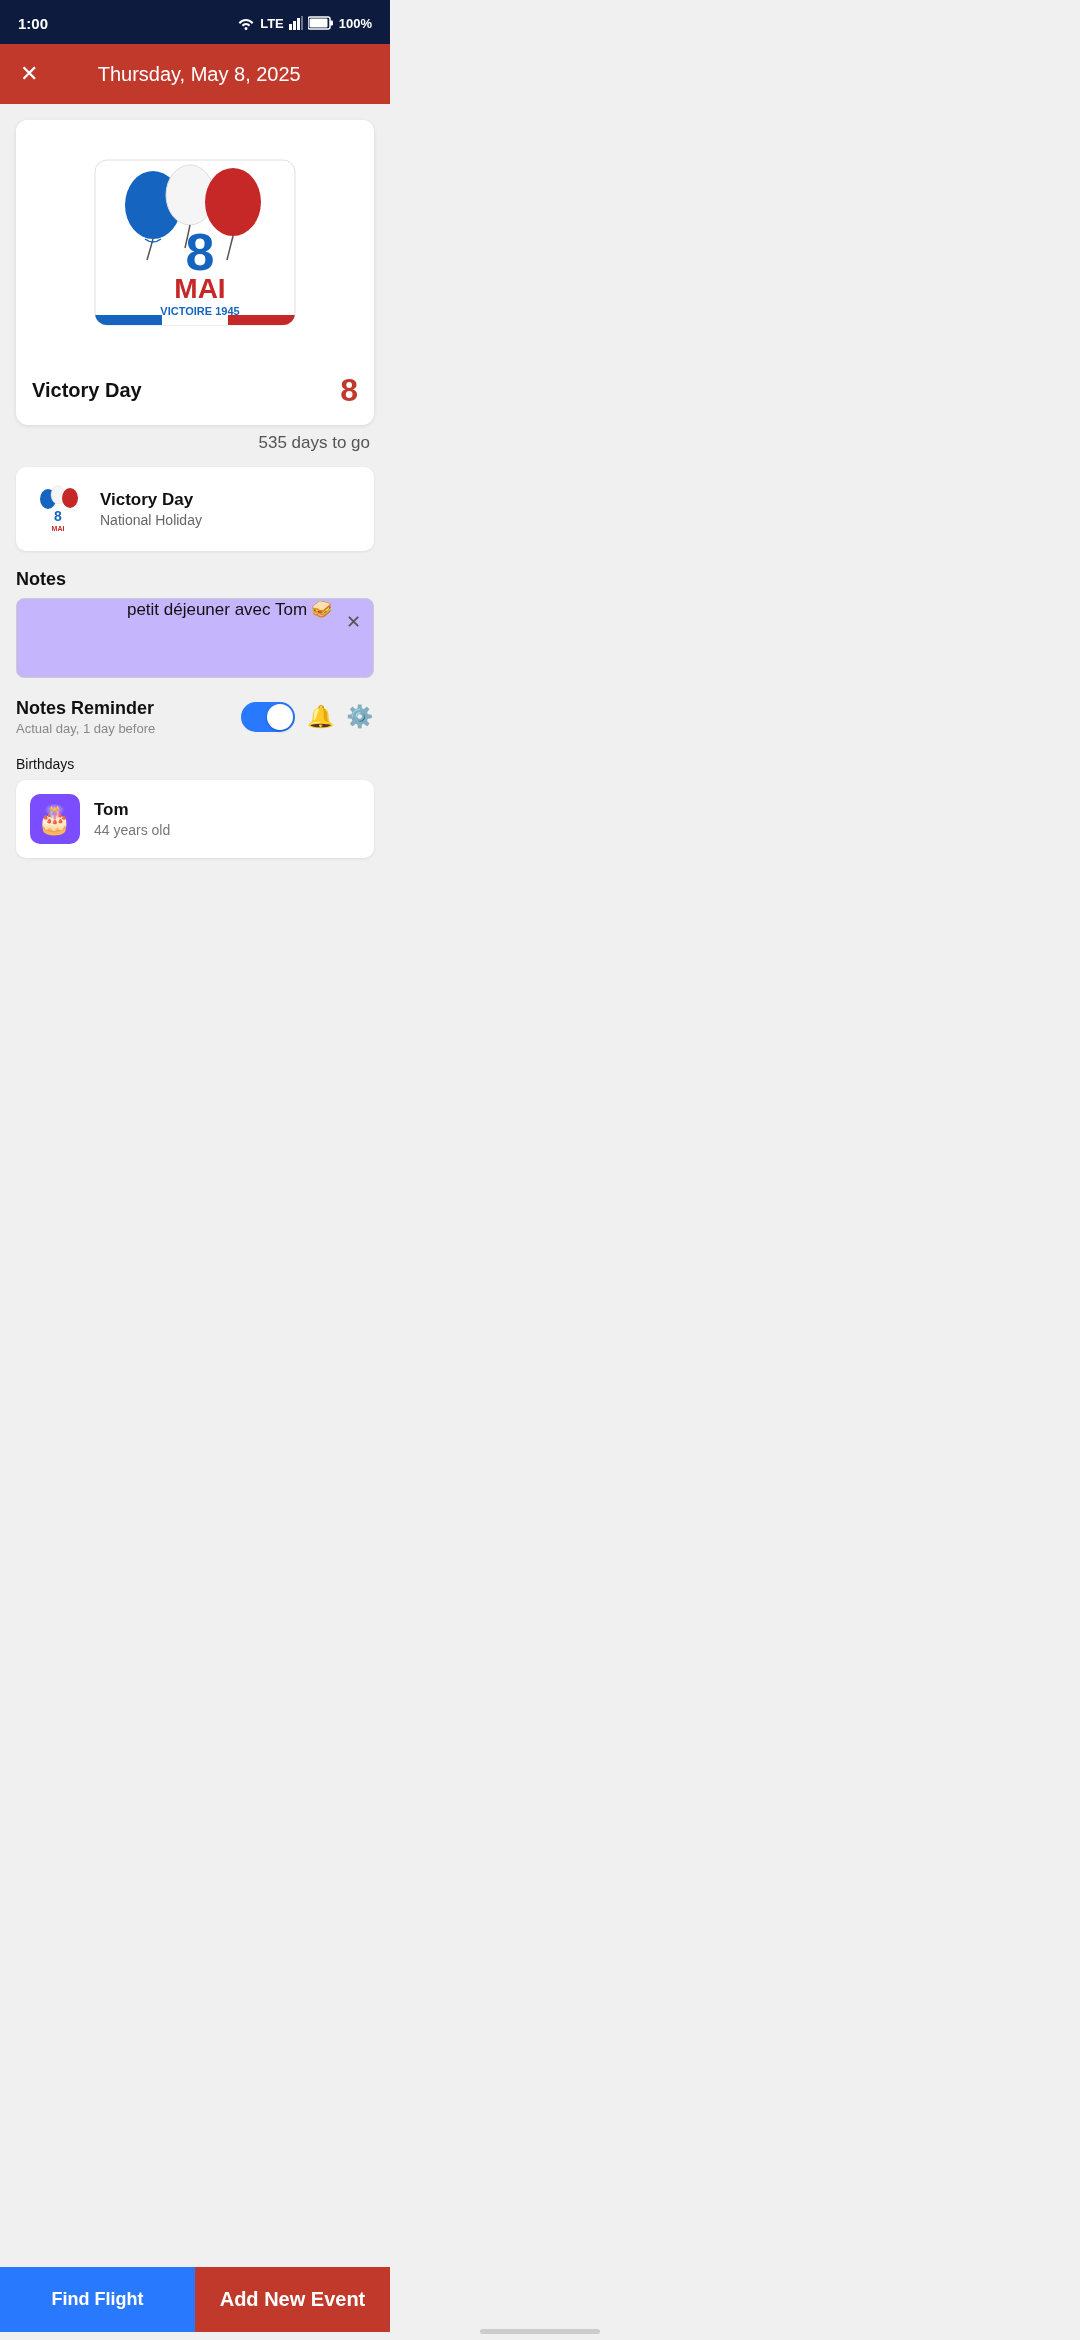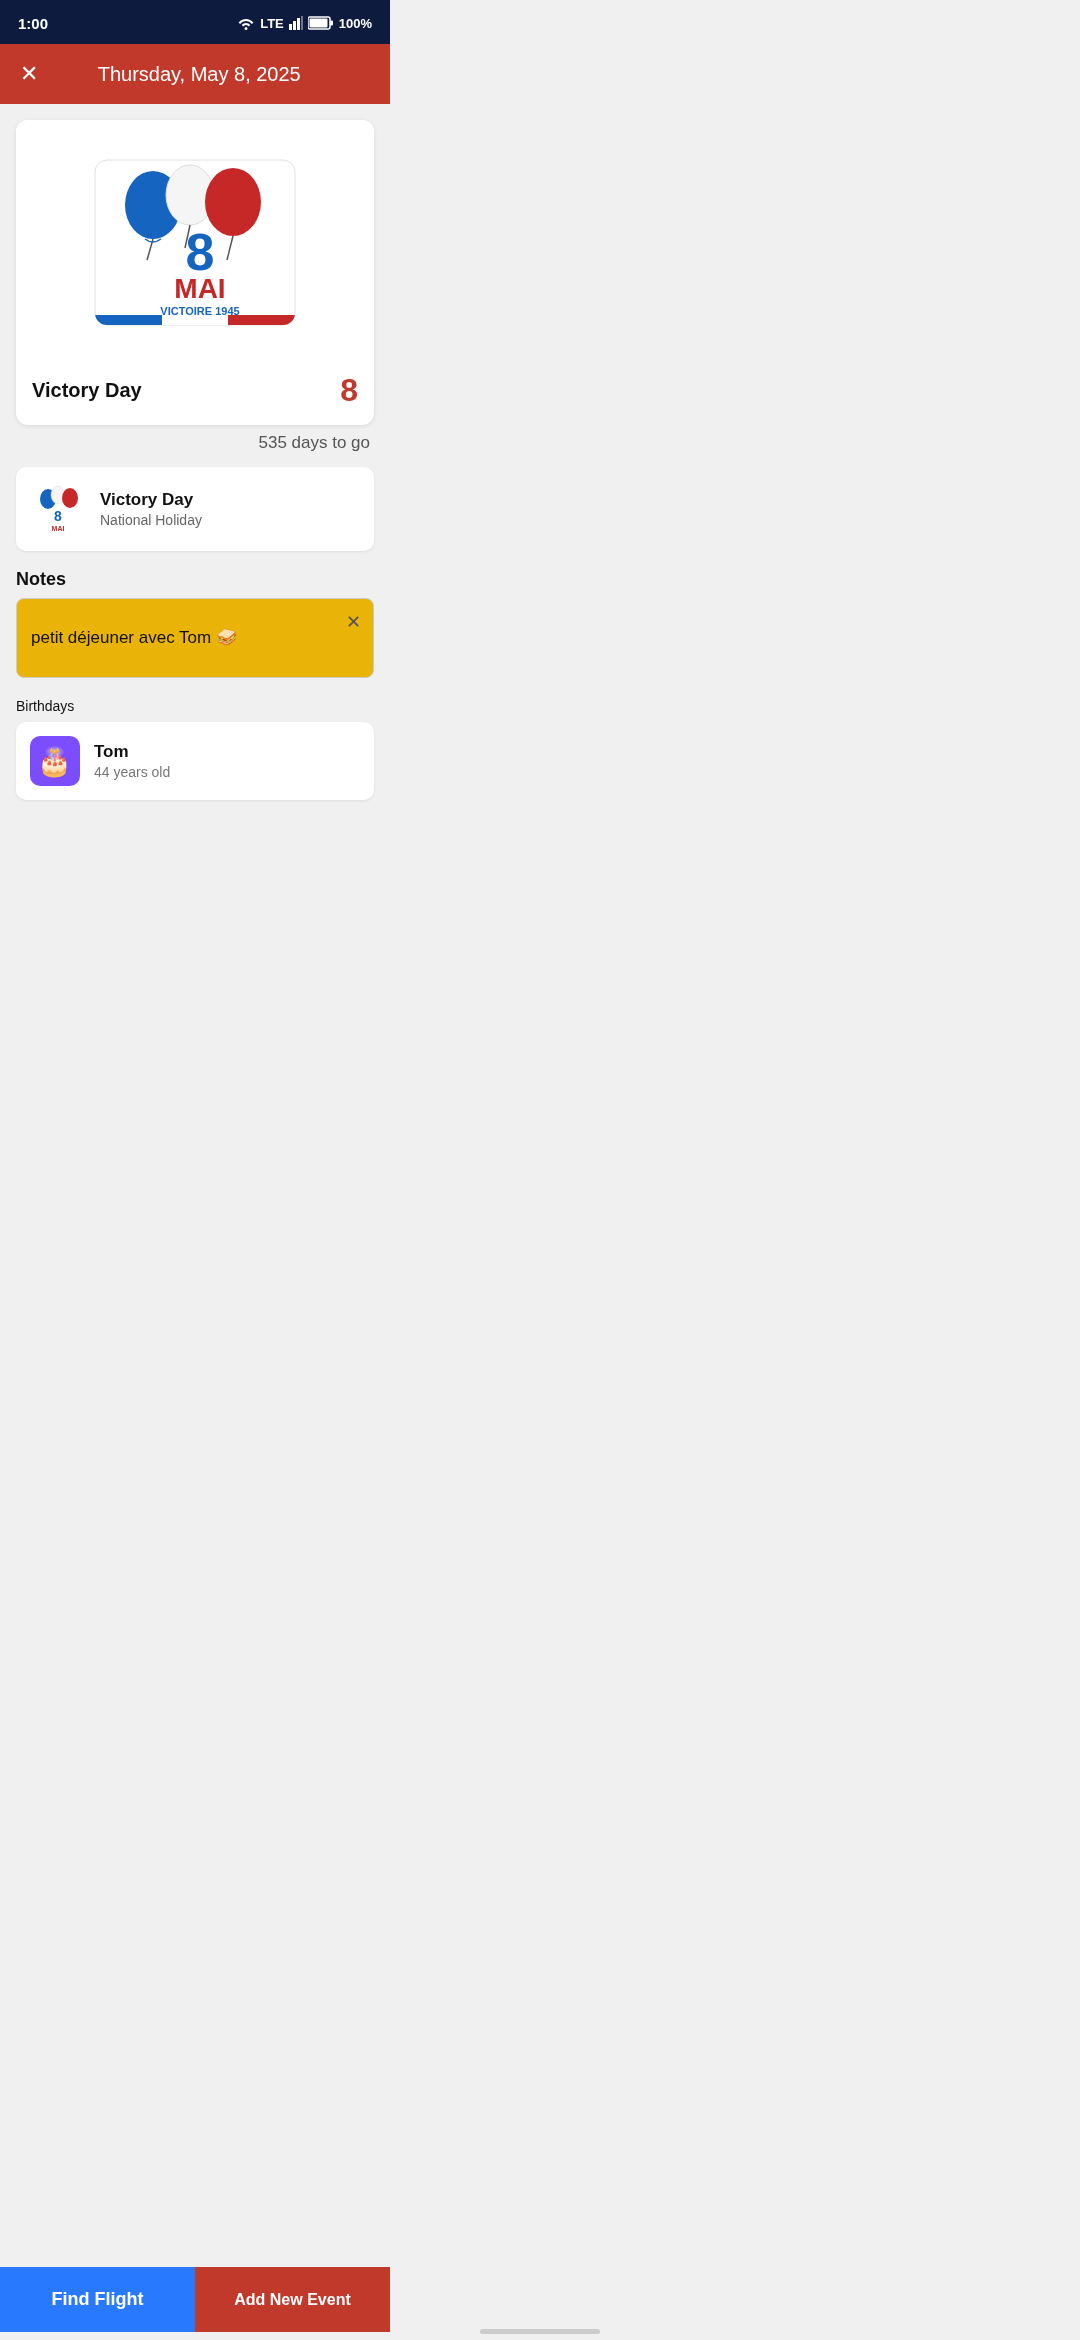--- a/index.html
+++ b/index.html
@@ -138,27 +138,28 @@
     }
 
     
     .section-label {
       font-size: 18px;
       font-weight: 700;
       color: #111;
       margin-bottom: 8px;
     }
     .notes-box {
-      background: #eab308;
+      background: #c4b5fd;
       border: 1.5px solid #ccc;
       border-radius: 8px;
-      padding: 28px 40px 12px 14px;
+      padding: 0 40px 12px 14px;
       min-height: 80px;
       position: relative;
       margin-bottom: 20px;
+      text-align: right;
     }
     .notes-text {
       font-size: 17px;
       color: #111;
     }
     .notes-clear {
       position: absolute;
       top: 12px;
       right: 12px;
       font-size: 18px;
@@ -276,21 +277,21 @@
       font-weight: 600;
       border: none;
       padding: 22px 10px;
       cursor: pointer;
       text-align: center;
     }
     .btn-add-event {
       flex: 1;
       background: #c0392b;
       color: white;
-      font-size: 16px;
+      font-size: 20px;
       font-weight: 600;
       border: none;
       padding: 20px 10px;
       cursor: pointer;
       text-align: center;
     }
 
     
     .home-indicator {
       position: fixed;
@@ -397,20 +398,33 @@
       <div class="info-text-sub">National Holiday</div>
     </div>
   </div>
 
   <div class="section-label">Notes</div>
   <div class="notes-box">
     <span class="notes-text">petit déjeuner avec Tom 🥪</span>
     <span class="notes-clear">✕</span>
   </div>
 
+  <div class="reminder-row">
+    <div class="reminder-text-block">
+      <div class="reminder-title">Notes Reminder</div>
+      <div class="reminder-sub">Actual day, 1 day before</div>
+    </div>
+    <div class="reminder-controls">
+      <div class="toggle">
+        <div class="toggle-knob"></div>
+      </div>
+      <span class="bell-icon">🔔</span>
+      <span class="gear-icon">⚙️</span>
+    </div>
+  </div>
 
   <div class="birthdays-label">Birthdays</div>
   <div class="birthday-card">
     <div class="birthday-icon">🎂</div>
     <div>
       <div class="birthday-name">Tom</div>
       <div class="birthday-age">44 years old</div>
     </div>
   </div>
 

